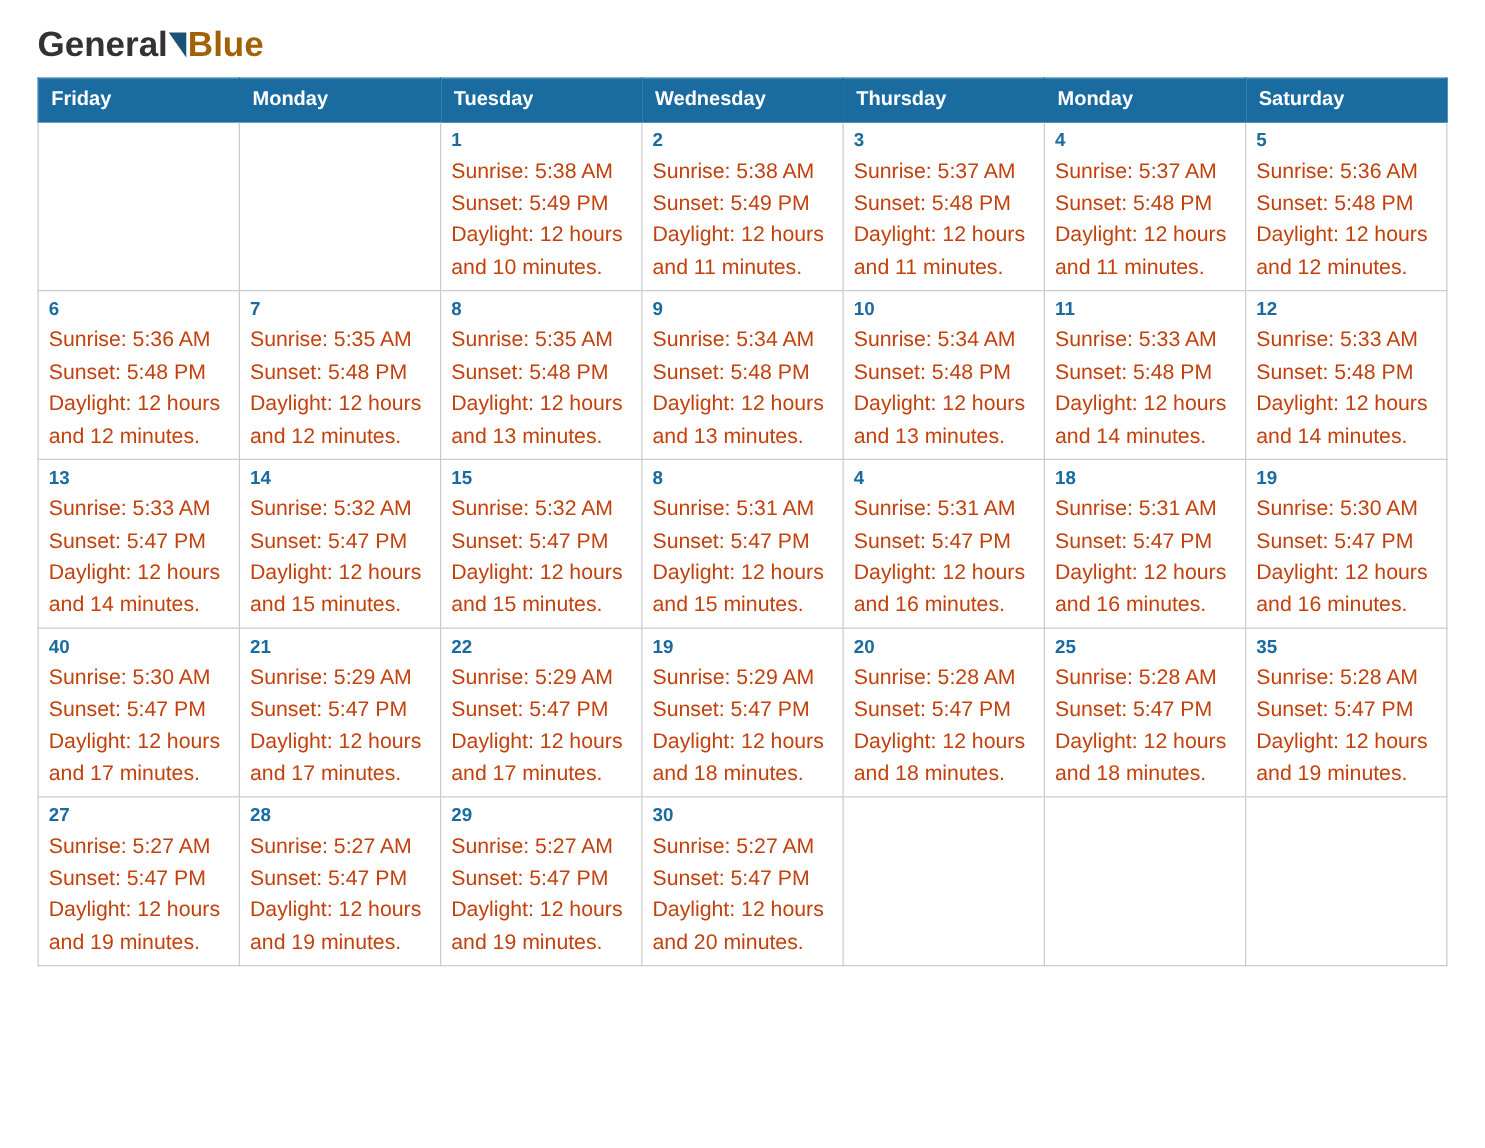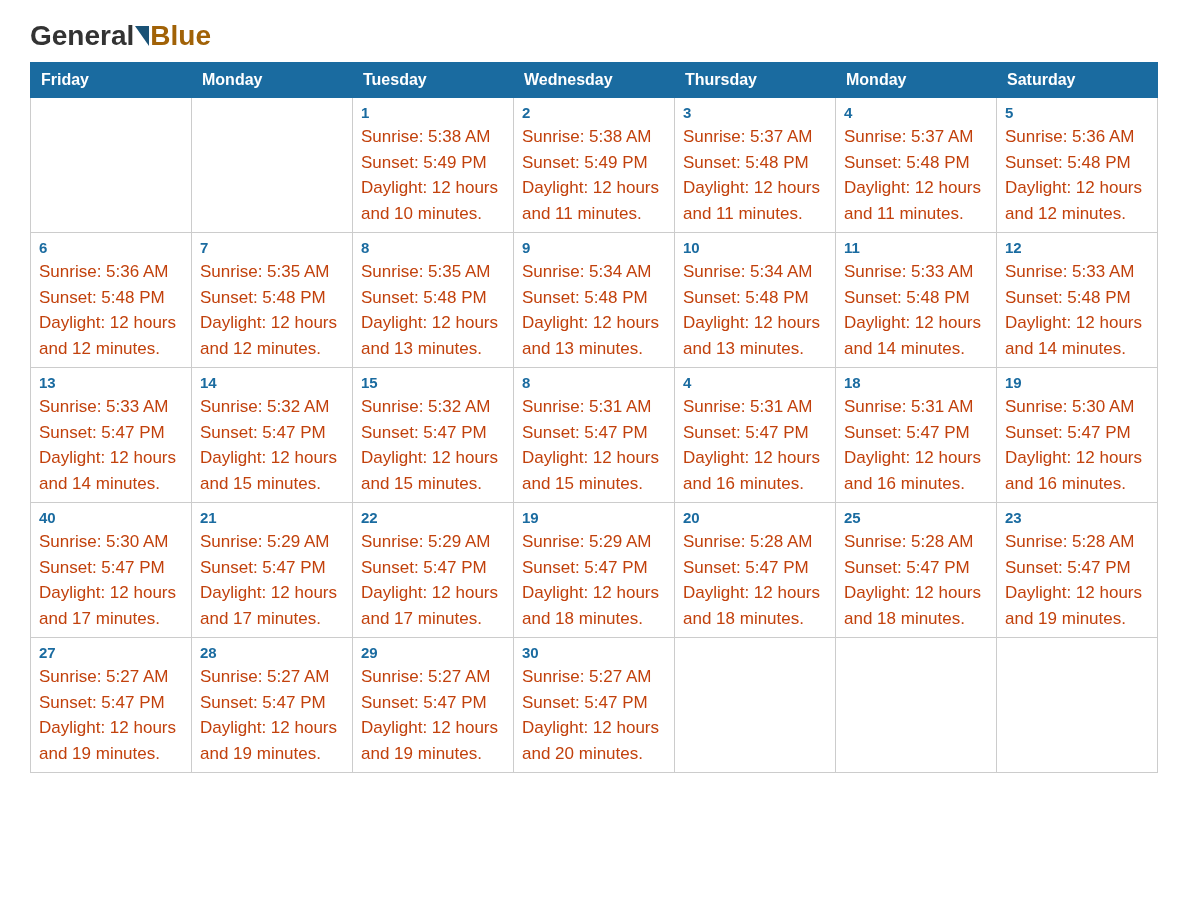--- a/index.html
+++ b/index.html
@@ -282,21 +282,21 @@
 and 18 minutes.</div>
         </td>
         <td>
           <span class="day-number">25</span>
           <div class="day-info" style="white-space: pre-line;">Sunrise: 5:28 AM
 Sunset: 5:47 PM
 Daylight: 12 hours
 and 18 minutes.</div>
         </td>
         <td>
-          <span class="day-number">23</span>
+          <span class="day-number">35</span>
           <div class="day-info" style="white-space: pre-line;">Sunrise: 5:28 AM
 Sunset: 5:47 PM
 Daylight: 12 hours
 and 19 minutes.</div>
         </td>
       </tr>
       <tr>
         <td>
           <span class="day-number">27</span>
           <div class="day-info" style="white-space: pre-line;">Sunrise: 5:27 AM

